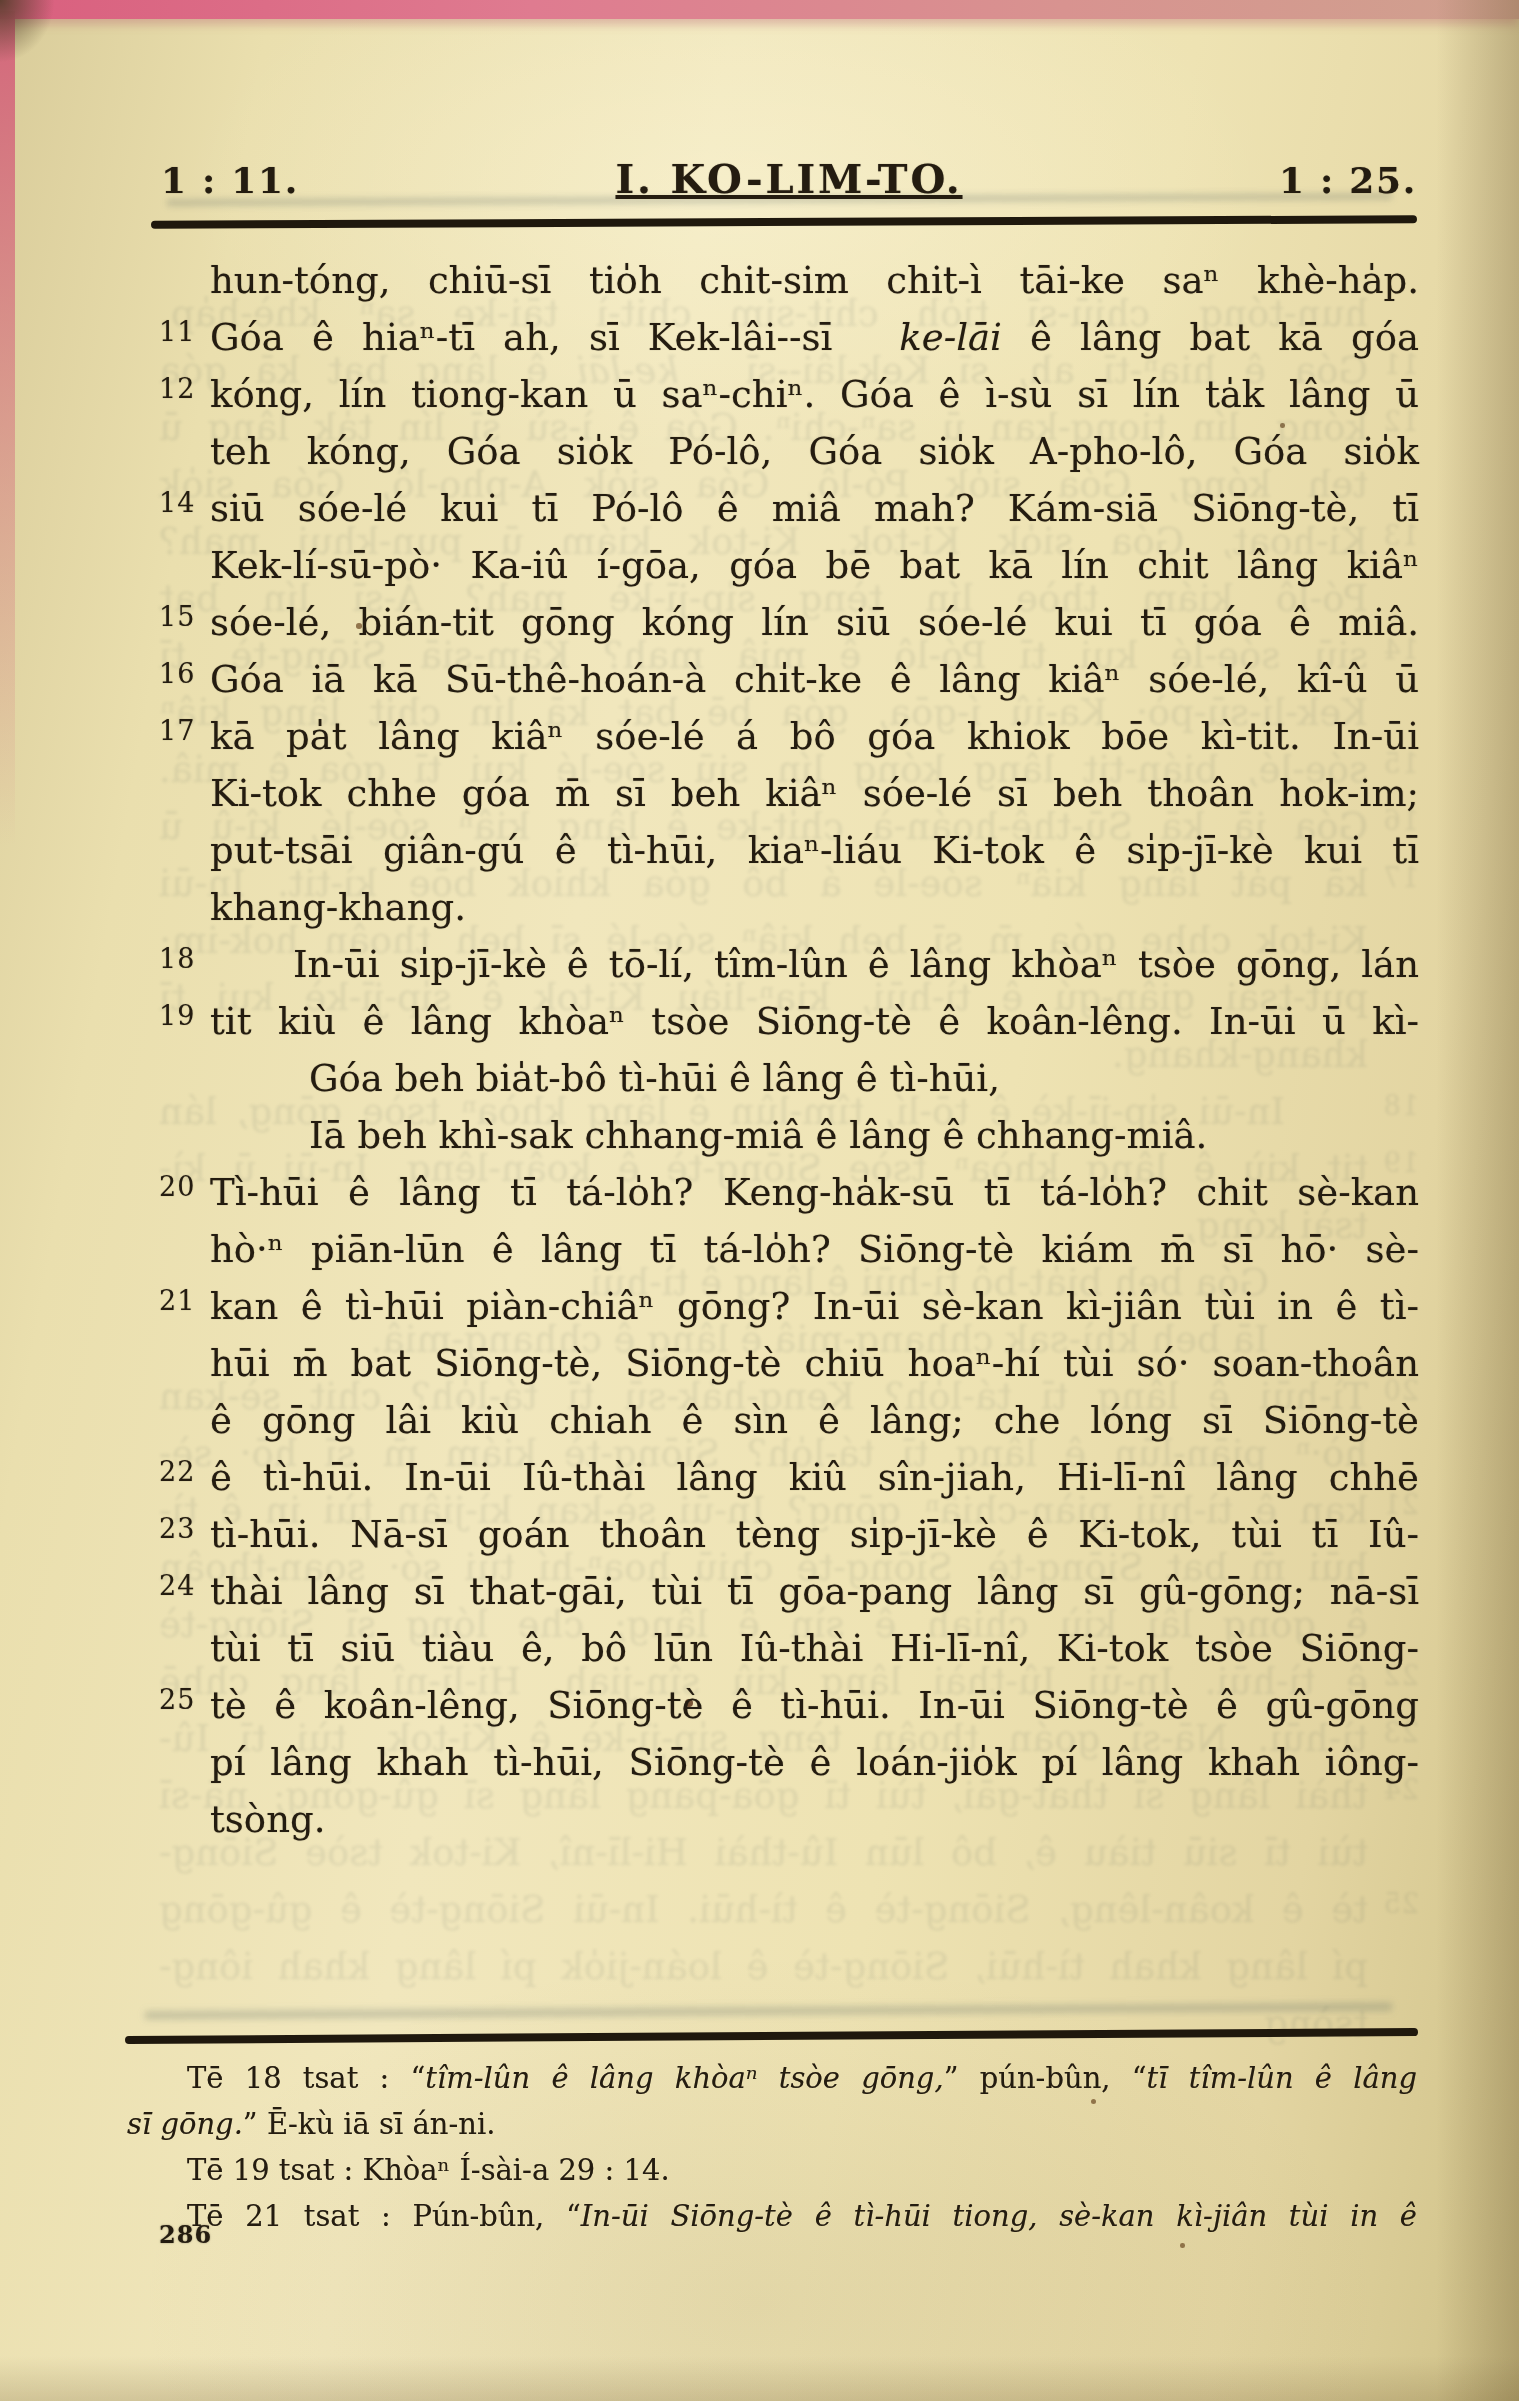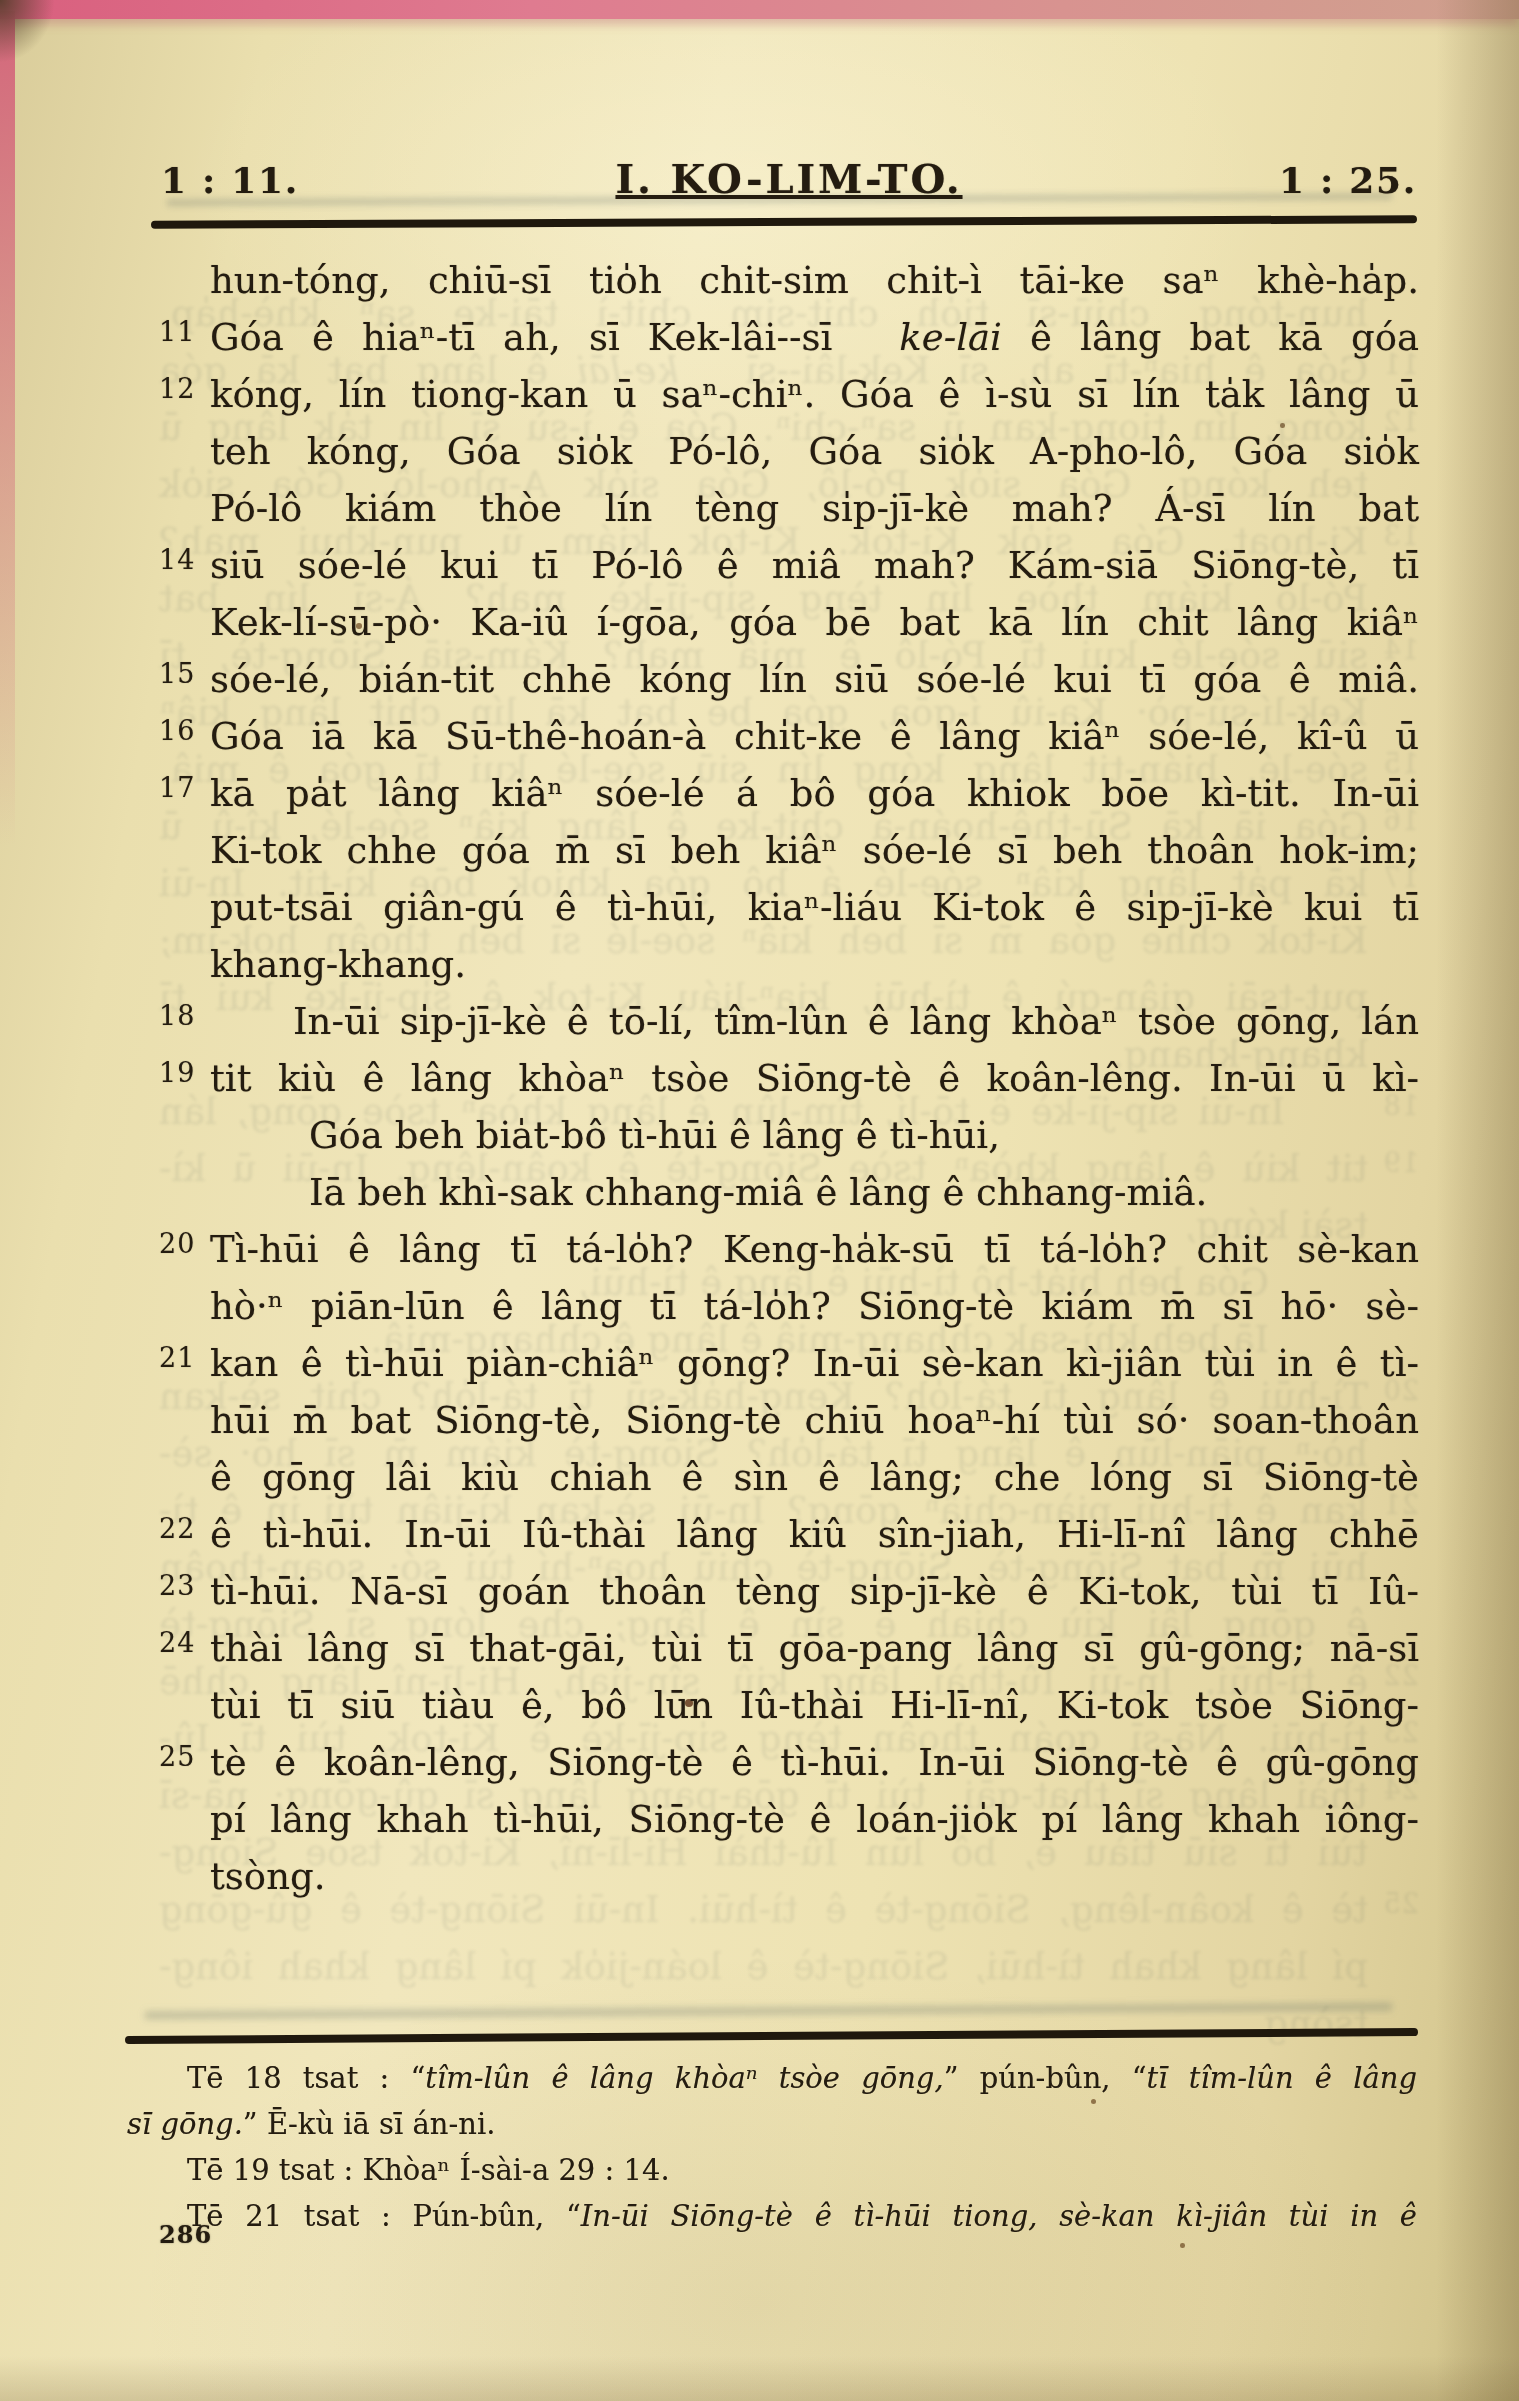--- a/index.html
+++ b/index.html
@@ -233,34 +233,30 @@
       </div>
       <div class="bline full">
         <span class="vnum">12</span>
         <span class="vtext"><span>kóng, lín tiong-kan ū saⁿ-chiⁿ.  Góa ê ì-sù sī lín ta̍k lâng ū</span></span>
       </div>
       <div class="bline full">
         <span class="vnum"></span>
         <span class="vtext"><span>teh kóng, Góa sio̍k Pó-lô, Góa sio̍k A-pho-lô, Góa sio̍k</span></span>
       </div>
       <div class="bline full">
-        <span class="vnum"></span>
-        <span class="vtext"><span>Pó-lô kiám thòe lín tèng si̍p-jī-kè mah?  Á-sī lín bat</span></span>
-      </div>
-      <div class="bline full">
         <span class="vnum">14</span>
         <span class="vtext"><span>siū sóe-lé kui tī Pó-lô ê miâ mah?  Kám-siā Siōng-tè, tī</span></span>
       </div>
       <div class="bline full">
         <span class="vnum"></span>
         <span class="vtext"><span>Kek-lí-sū-pò· Ka-iû í-gōa, góa bē bat kā lín chi̍t lâng kiâⁿ</span></span>
       </div>
       <div class="bline full">
         <span class="vnum">15</span>
-        <span class="vtext"><span>sóe-lé, bián-tit chhē kóng lín siū sóe-lé kui tī góa ê miâ.</span></span>
+        <span class="vtext"><span>sóe-lé, bián-tit gōng kóng lín siū sóe-lé kui tī góa ê miâ.</span></span>
       </div>
       <div class="bline full">
         <span class="vnum">16</span>
         <span class="vtext"><span>Góa iā kā Sū-thê-hoán-à chi̍t-ke ê lâng kiâⁿ sóe-lé, kî-û ū</span></span>
       </div>
       <div class="bline full">
         <span class="vnum">17</span>
         <span class="vtext"><span>kā pa̍t lâng kiâⁿ sóe-lé á bô góa khiok bōe kì-tit.  In-ūi</span></span>
       </div>
       <div class="bline full">

